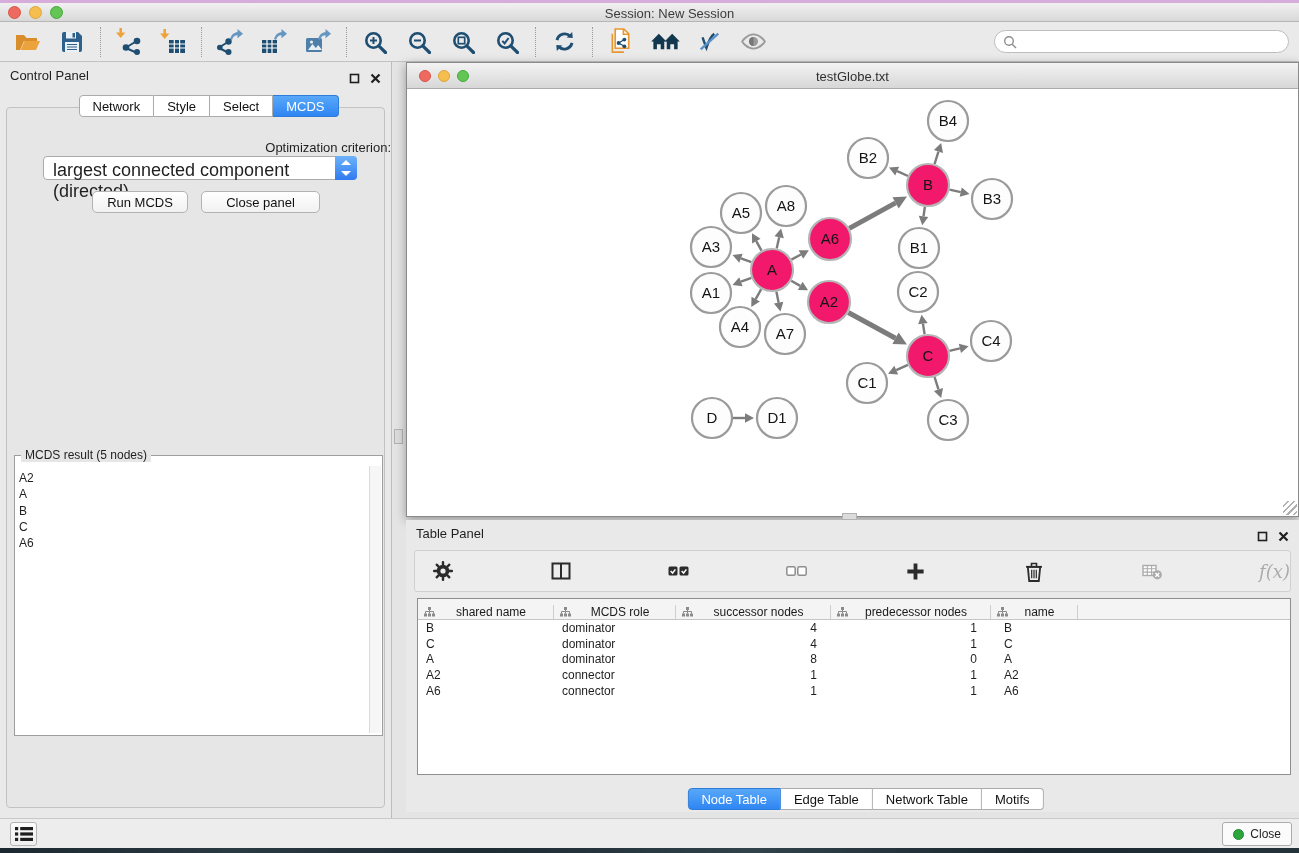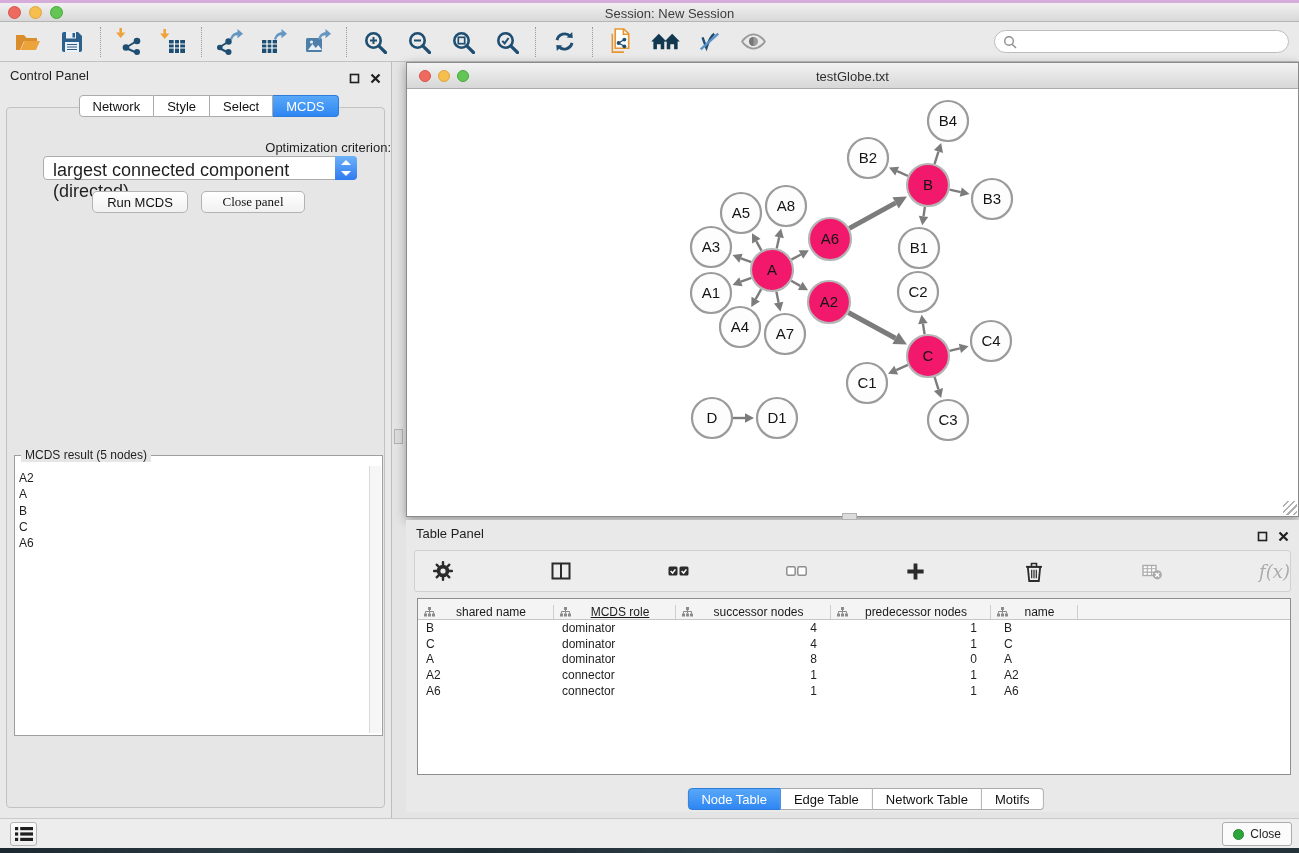--- a/index.html
+++ b/index.html
@@ -46,21 +46,21 @@
     border:1px solid #ABABAB;border-radius:4px;}
   .dropdown-value{position:absolute;left:9px;top:3px;font-size:18px;}
   .dropdown-stepper{position:absolute;right:-1px;top:-1px;width:22px;height:24px;
     background:linear-gradient(#6FB2F9,#2E7BF0);border-radius:0 4px 4px 0;}
   .chev{position:absolute;left:6px;width:0;height:0;border-left:5px solid transparent;border-right:5px solid transparent;}
   .chev.up{top:4px;border-bottom:5px solid #fff;}
   .chev.down{bottom:4px;border-top:5px solid #fff;}
   .btn{position:absolute;height:22px;background:linear-gradient(#FFFFFF,#F1F1F1);border:1px solid #B3B3B3;
     border-radius:5px;font-size:13px;display:flex;align-items:center;justify-content:center;color:#111;}
   .btn-run{left:92px;top:129px;width:96px;}
-  .btn-close{left:201px;top:129px;width:104px;font-family:Liberation Serif, serif;}
+  .btn-close{left:201px;top:129px;width:119px;}
   .result-group{position:absolute;left:14px;top:393px;width:369px;height:281px;border:1px solid #9E9E9E;background:#fff;}
   .result-legend{position:absolute;left:6px;top:-8px;background:#E6E6E6;padding:0 4px;font-size:12px;}
   .result-list{position:absolute;left:4px;top:14px;right:16px;bottom:4px;font-size:12px;line-height:16.3px;overflow:hidden;}
   .result-item{white-space:nowrap;}
   .result-scroll{position:absolute;right:1px;top:10px;bottom:2px;width:12px;background:#F6F6F6;border-left:1px solid #DADADA;}
 
   
   .network-window{position:absolute;left:406px;top:62px;width:893px;height:455px;background:#fff;
     border:1px solid #8A8A8A;box-shadow:0 3px 10px rgba(0,0,0,.35);}
   .net-titlebar{position:absolute;left:0;top:0;width:100%;height:26px;
@@ -548,21 +548,21 @@
               <g fill="#8A8A8A">
                 <rect x="4" y="0" width="3" height="3"></rect>
                 <rect x="0" y="6.5" width="3" height="3"></rect>
                 <rect x="4" y="6.5" width="3" height="3"></rect>
                 <rect x="8" y="6.5" width="3" height="3"></rect>
               </g>
               <path d="M5.5 3v1.5M1.5 6.5V4.5h8v2M5.5 4.5v2" stroke="#8A8A8A" fill="none"></path>
             </svg>
             <span class="th-label">shared name</span>
           </div>
-          <div class="th" style="width: 122px; flex: 0 0 auto; text-decoration: underline;">
+          <div class="th" style="width: 122px; flex: 0 0 auto;">
             <svg width="11" height="10" viewBox="0 0 11 10">
               <g fill="#8A8A8A">
                 <rect x="4" y="0" width="3" height="3"></rect>
                 <rect x="0" y="6.5" width="3" height="3"></rect>
                 <rect x="4" y="6.5" width="3" height="3"></rect>
                 <rect x="8" y="6.5" width="3" height="3"></rect>
               </g>
               <path d="M5.5 3v1.5M1.5 6.5V4.5h8v2M5.5 4.5v2" stroke="#8A8A8A" fill="none"></path>
             </svg>
             <span class="th-label">MCDS role</span>

